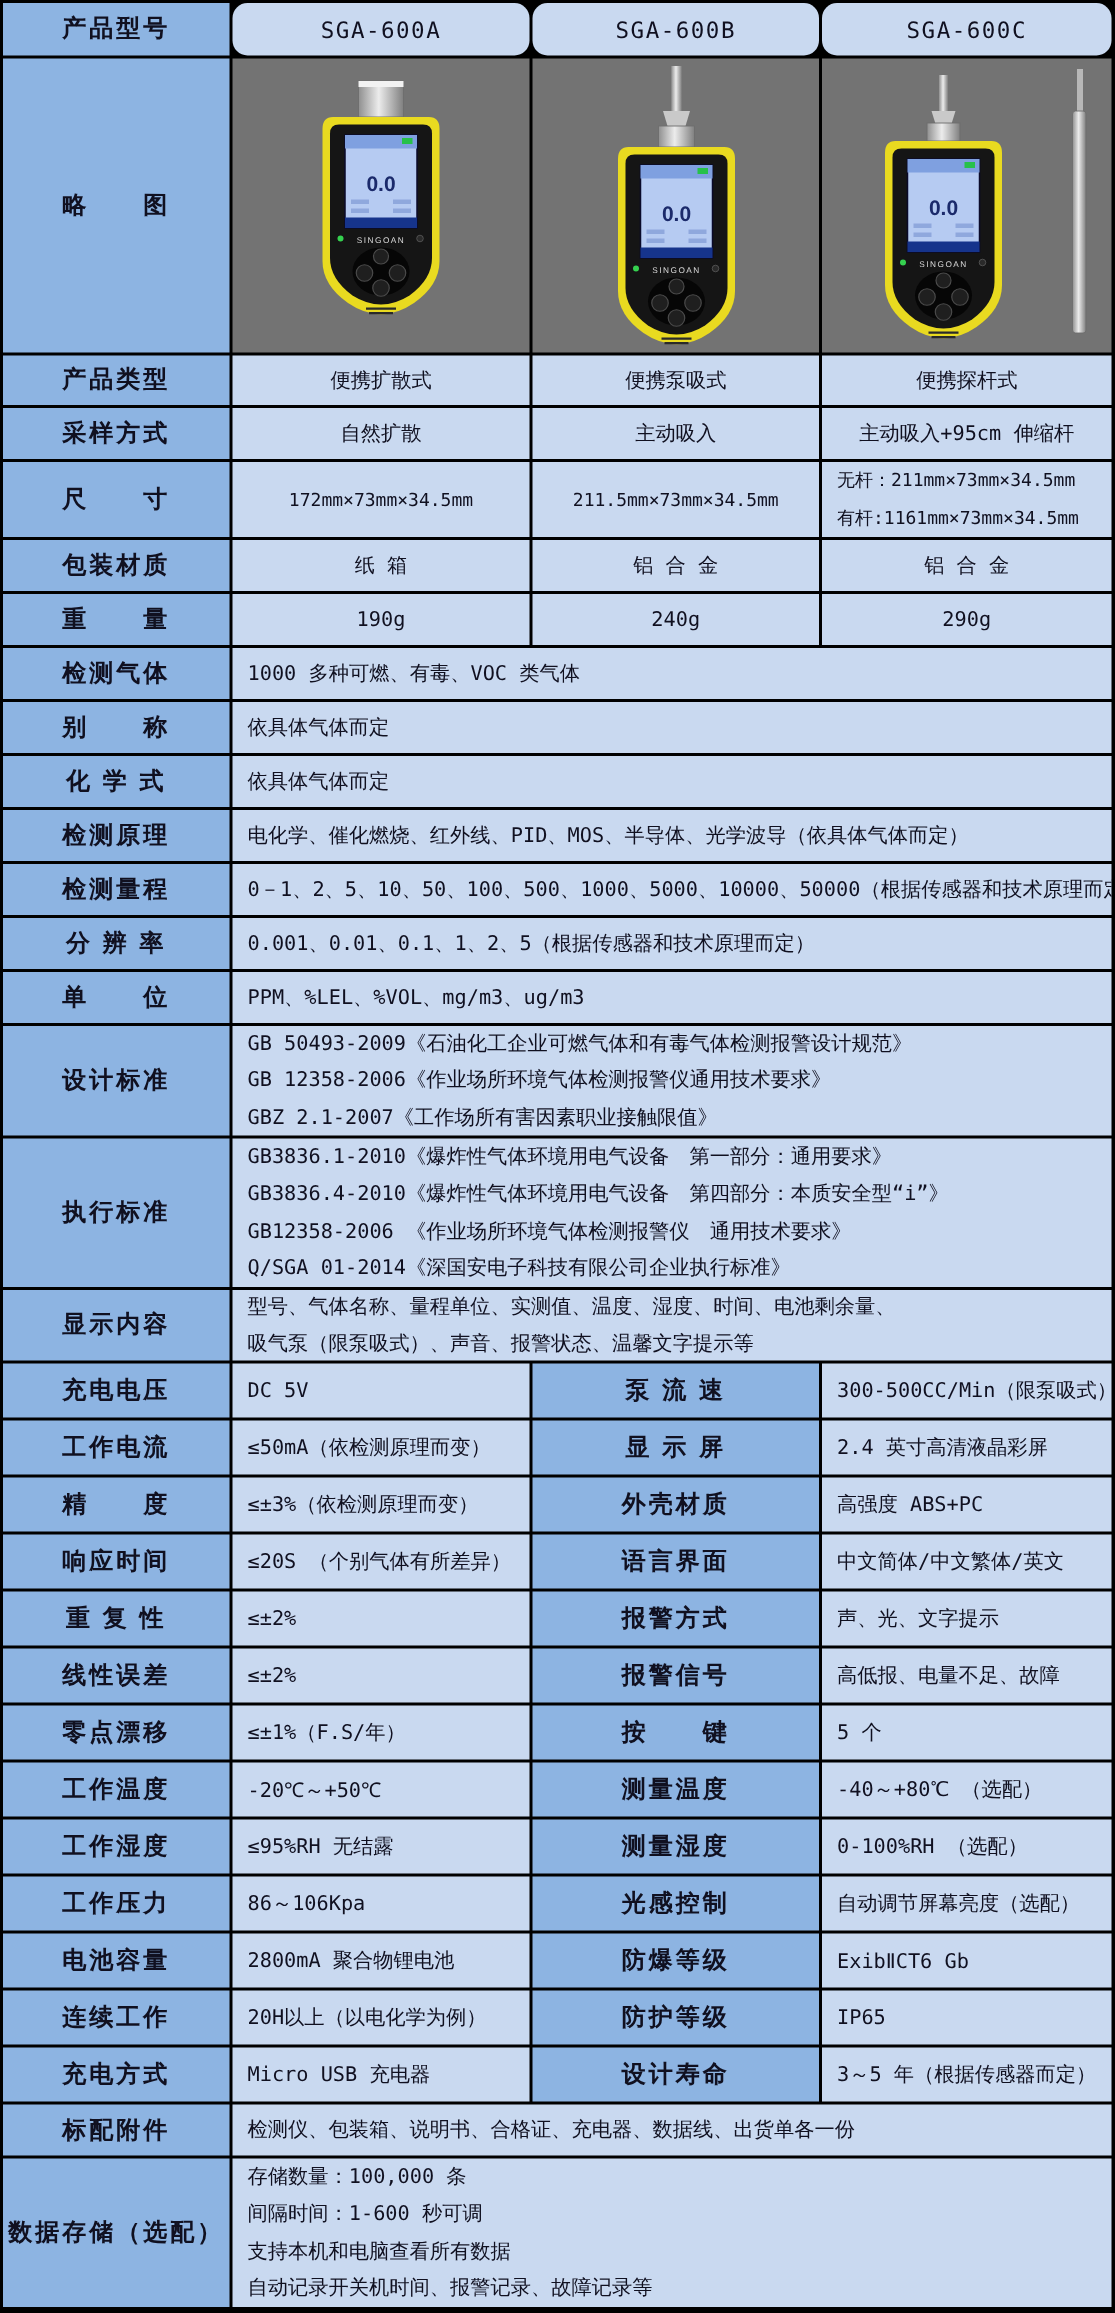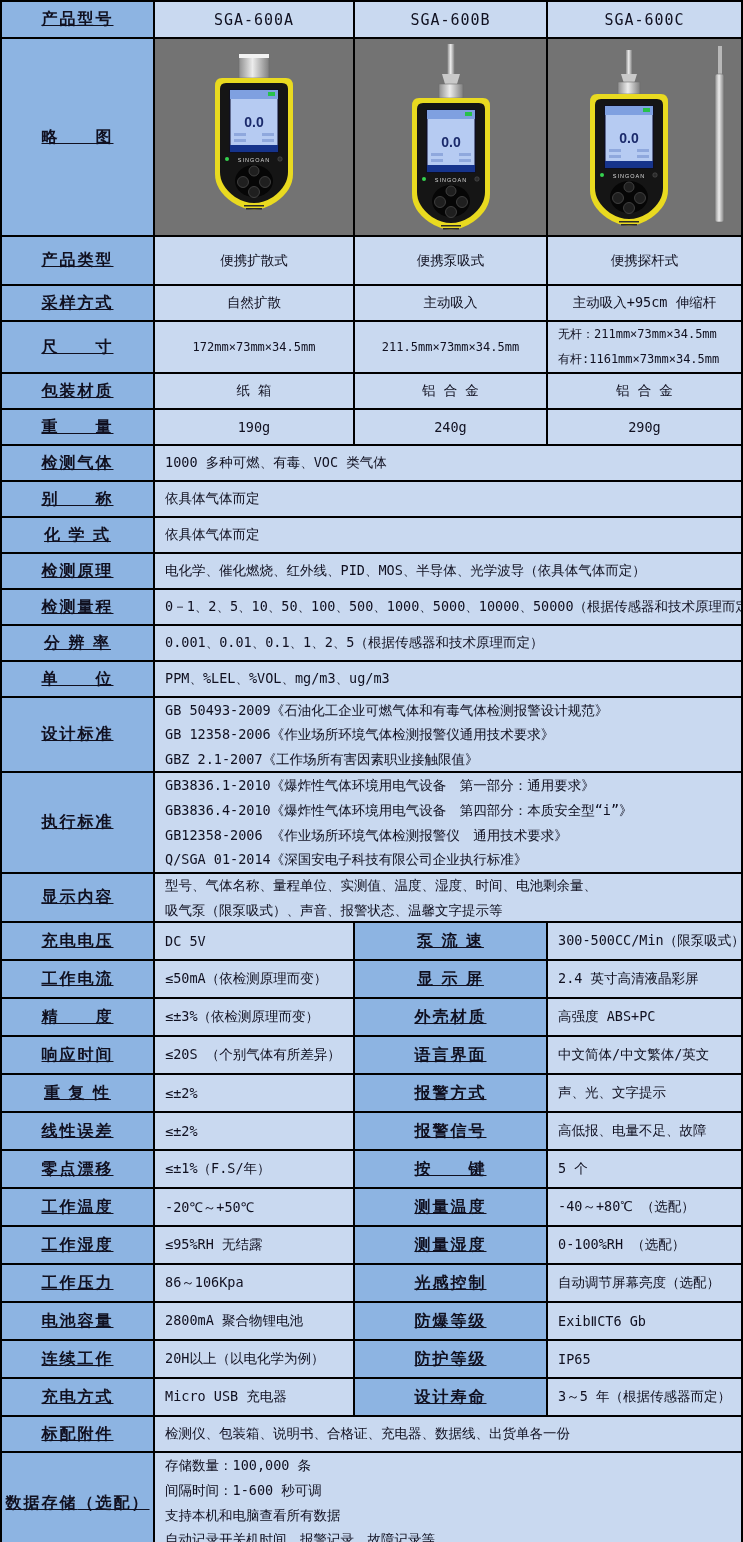--- a/index.html
+++ b/index.html
@@ -1,27 +1,27 @@
 <!DOCTYPE html>
 <html><head>
 <meta charset="utf-8">
 <style>
   html,body{margin:0;padding:0;background:#000;}
   body{width:743px;font-family:"Liberation Sans","DejaVu Sans",sans-serif;}
   .table{box-sizing:border-box;width:743px;display:flex;flex-direction:column;gap:2px;background:#000;padding:2px;}
   .row{display:grid;grid-template-columns:151px 198px 191px 193px;column-gap:2px;}
   .cell{display:flex;align-items:center;justify-content:center;overflow:hidden;color:#101020;}
-  .label{background:#8DB4E2;font-weight:bold;font-size:16px;letter-spacing:2px;text-align:center;text-decoration:underline;}
+  .label{background:#8DB4E2;font-weight:bold;font-size:16px;letter-spacing:2px;text-align:center;}
   .label.two-line{flex-direction:row;line-height:22px;}
   .value{background:#C9D9F0;font-size:13.5px;font-family:"DejaVu Sans Mono","Liberation Sans",sans-serif;white-space:nowrap;}
   .value.left{justify-content:flex-start;padding-left:10px;}
   .value.multi{flex-direction:column;align-items:flex-start;justify-content:center;padding-left:10px;}
   .value.multi .ml{line-height:24.6px;white-space:nowrap;}
   .value.small{font-size:12px;}
-  .model{font-size:15px;letter-spacing:1px;}
+  .model{font-size:15px;letter-spacing:1px;border-radius:10px;}
   .span3{grid-column:2 / span 3;}
   .img-cell{background:#737373;text-decoration:underline;}
   .c1{grid-column:1;} .c2{grid-column:2;} .c3{grid-column:3;} .c4{grid-column:4;}
 </style>
 </head>
 <body>
 
 <div class="table">
     <div class="row" style="height: 35px;">
       <div class="cell label c1">产品型号</div>
@@ -151,21 +151,21 @@
               <rect x="82" y="130" width="16" height="1.5" fill="#2a2a2a"></rect>
             </g>
           </g>
           <g>
             <rect x="163" y="2" width="4" height="30" fill="#b8b8b8"></rect>
             <rect x="160" y="30" width="9" height="148" rx="2" fill="url(#g_probe)" stroke="#6e6e6e" stroke-width="0.6"></rect>
           </g>
         </svg>
       </div>
     </div>
-    <div class="row" style="height: 47px;">
+    <div class="row" style="height: 33px;">
       <div class="cell label c1">产品类型</div>
       <div class="cell value c2">便携扩散式</div>
       <div class="cell value c3">便携泵吸式</div>
       <div class="cell value c4">便携探杆式</div>
     </div>
     <div class="row" style="height: 34px;">
       <div class="cell label c1">采样方式</div>
       <div class="cell value c2">自然扩散</div>
       <div class="cell value c3">主动吸入</div>
       <div class="cell value c4">主动吸入+95cm 伸缩杆</div>

